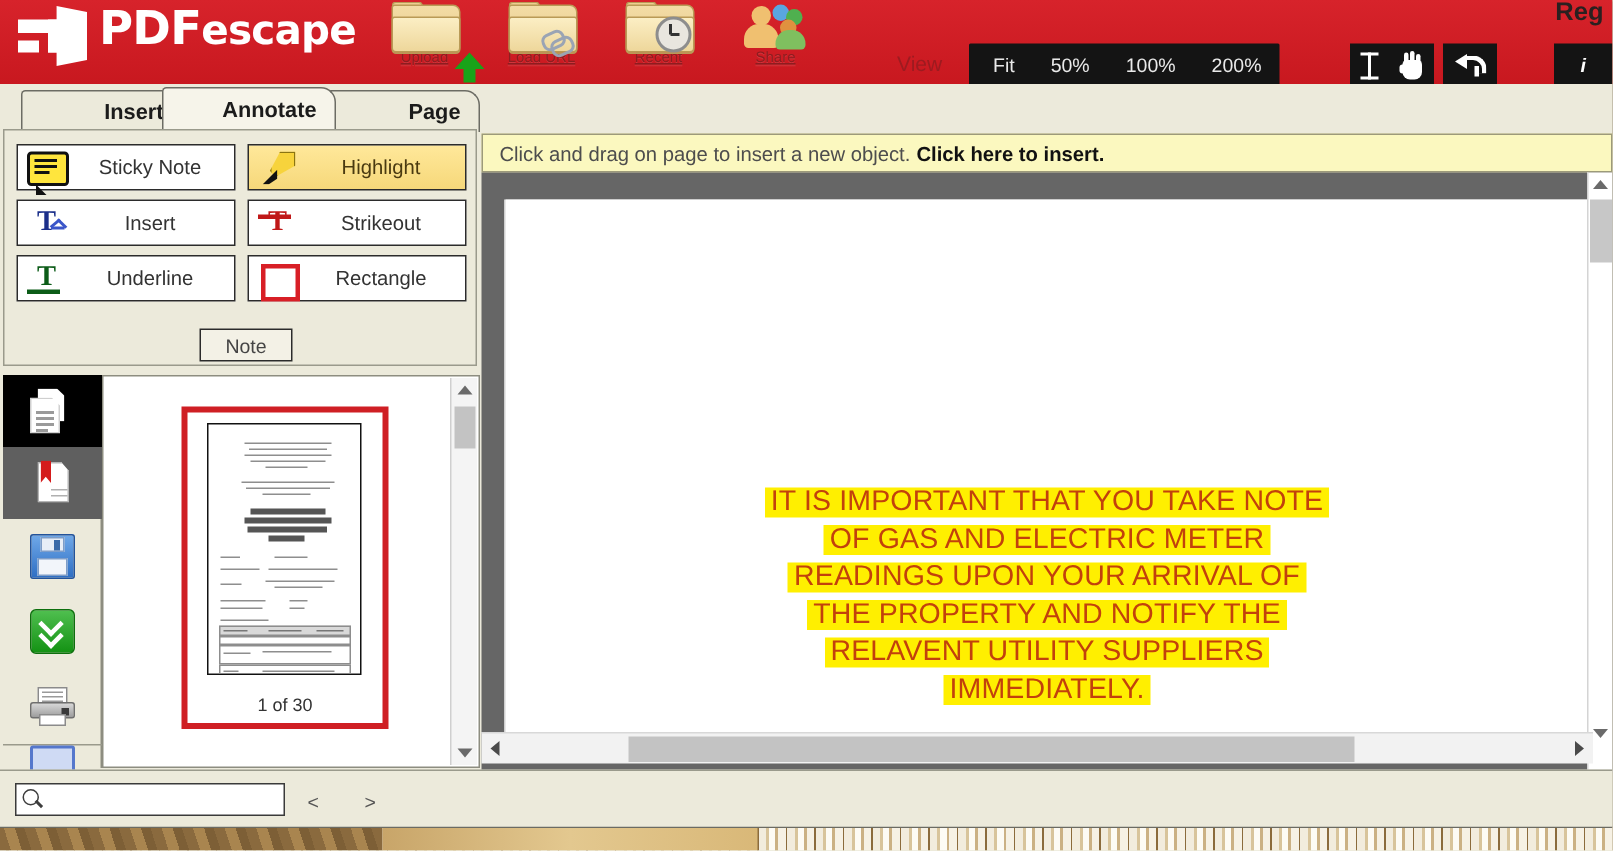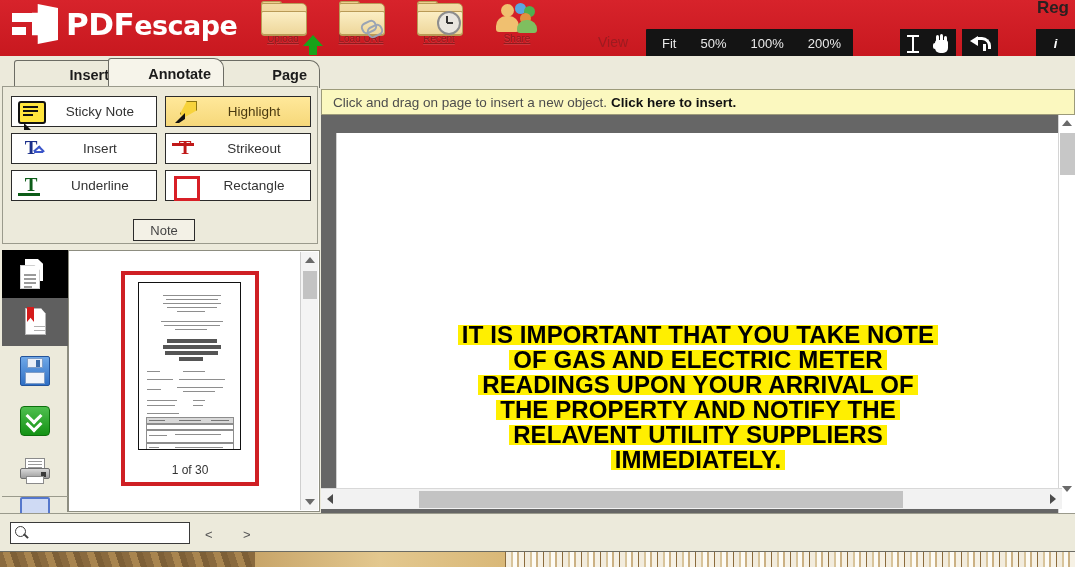--- a/index.html
+++ b/index.html
@@ -44,21 +44,21 @@
 
   
   .header{
     position:absolute;left:0;top:0;width:1075px;height:56px;
     background:#d2222a;
     background:linear-gradient(#d7232b,#c8181f);
     overflow:hidden;
   }
   .logo{
     position:absolute;left:12px;top:4px;
-    display:flex;align-items:center;gap:8px;
+    display:flex;gap:8px;
   }
   .logo-mark{
     position:relative;width:46px;height:40px;
   }
   .logo-mark .door{
     position:absolute;right:0;top:0;width:26px;height:40px;
     background:#fff;
     clip-path:polygon(22% 0,100% 10%,100% 90%,22% 100%,22% 78%,0 78%,0 22%,22% 22%);
   }
   .logo-mark .bar1{position:absolute;left:0;top:9px;width:20px;height:9px;background:#fff;}
@@ -314,21 +314,21 @@
   }
   .hl-block{
     position:absolute;left:0;top:192px;width:722px;text-align:center;
   }
   .hl-line{
     display:block;margin:0 auto;
   }
   .hl-line span{
     display:inline-block;
     background:#ffef00;
-    color:#000000;font-weight:bold;font-size:24px;
+    color:#c2410c;font-weight:normal;font-size:19px;
     font-family:"Liberation Sans", sans-serif;
     letter-spacing:0.1px;
     padding:1px 4px;line-height:18px;margin-bottom:5px;
   }
   
   .vsb{position:absolute;right:0;top:115px;width:17px;height:400px;background:#fff;border-left:1px solid #d4d4d4;box-sizing:border-box;}
   .vsb-thumb{position:absolute;left:1px;top:18px;width:15px;height:42px;background:#c7c7c7;cursor:pointer;}
   
   .hsb{position:absolute;left:321px;top:488px;width:741px;height:21px;background:#f2f2f2;border-top:1px solid #d8d8d8;box-sizing:border-box;}
   .hsb-arrow{position:absolute;top:0;width:18px;height:20px;display:flex;align-items:center;justify-content:center;cursor:pointer;}

